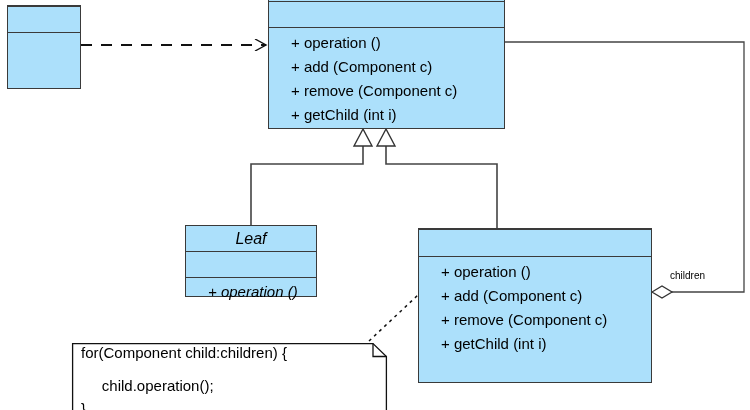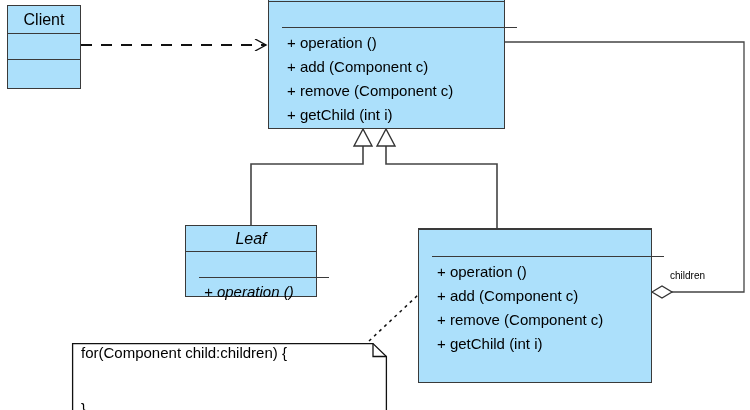--- a/index.html
+++ b/index.html
@@ -37,22 +37,21 @@
   .comp-div {
     border-top: 1px solid #3a3a3a;
   }
   .cls-title {
     text-align: center;
     font-size: 16px;
     color: #000000;
     line-height: 1;
   }
   .member-list {
-    padding-left: 5px;
-    margin-left: 13px;
+    padding-left: 22px;
   }
   .member {
     font-size: 15px;
     color: #000000;
     white-space: nowrap;
     line-height: 1;
   }
   .note-box {
     position: absolute;
     box-sizing: border-box;
@@ -112,23 +111,20 @@
       <polygon points="652,292 662,286 672,292 662,298" fill="#ffffff" stroke="#333333" stroke-width="1.3"></polygon>
     </g>
 
     
     <g>
       <line x1="369" y1="341" x2="418" y2="295" stroke="#111111" stroke-width="1.5" stroke-dasharray="3,4"></line>
     </g>
   </svg>
 
   <div class="uml-box" style="left:7px; top:5px; width:74px; height:84px;">
-    <div class="compartment" style="height:27px; display:flex; align-items:center; justify-content:center;">
-      <div class="cls-title">Client</div>
-    </div>
     <div class="compartment comp-div" style="height:26px;"></div>
     <div class="compartment comp-div" style="height:29px;"></div>
   </div>
 
   <div class="uml-box" style="left:268px; top:-18px; width:237px; height:147px;">
     <div class="compartment" style="height:18px; display:flex; align-items:center; justify-content:center;">
       
     </div>
     <div class="compartment comp-div" style="height:26px;"></div>
     <div class="compartment comp-div member-list" style="height:101px; padding-top:7px;">
@@ -160,16 +156,17 @@
   </div>
 
   <div class="edge-label" style="left:670px; top:271px;">children</div>
 
   <div class="note-box" style="left:72px; top:343px; width:315px; height:72px;">
     <svg class="layer" style="width:316px; height:72px;" viewBox="0 0 316 72">
       <path d="M0.6,0.6 L301,0.6 L314.4,13.5 L314.4,72 L0.6,72 Z" fill="#ffffff" stroke="#111111" stroke-width="1.3"></path>
       <path d="M301,0.6 L301,13.5 L314.4,13.5" fill="none" stroke="#111111" stroke-width="1.3"></path>
     </svg>
     <div class="note-text" style="left:9px; top:2px;">for(Component child:children) {</div>
+    <div class="note-text" style="left:9px; top:35px;">     child.operation();</div>
     <div class="note-text" style="left:9px; top:58px;">}</div>
   </div>
 
 </div>
 
 </body></html>

